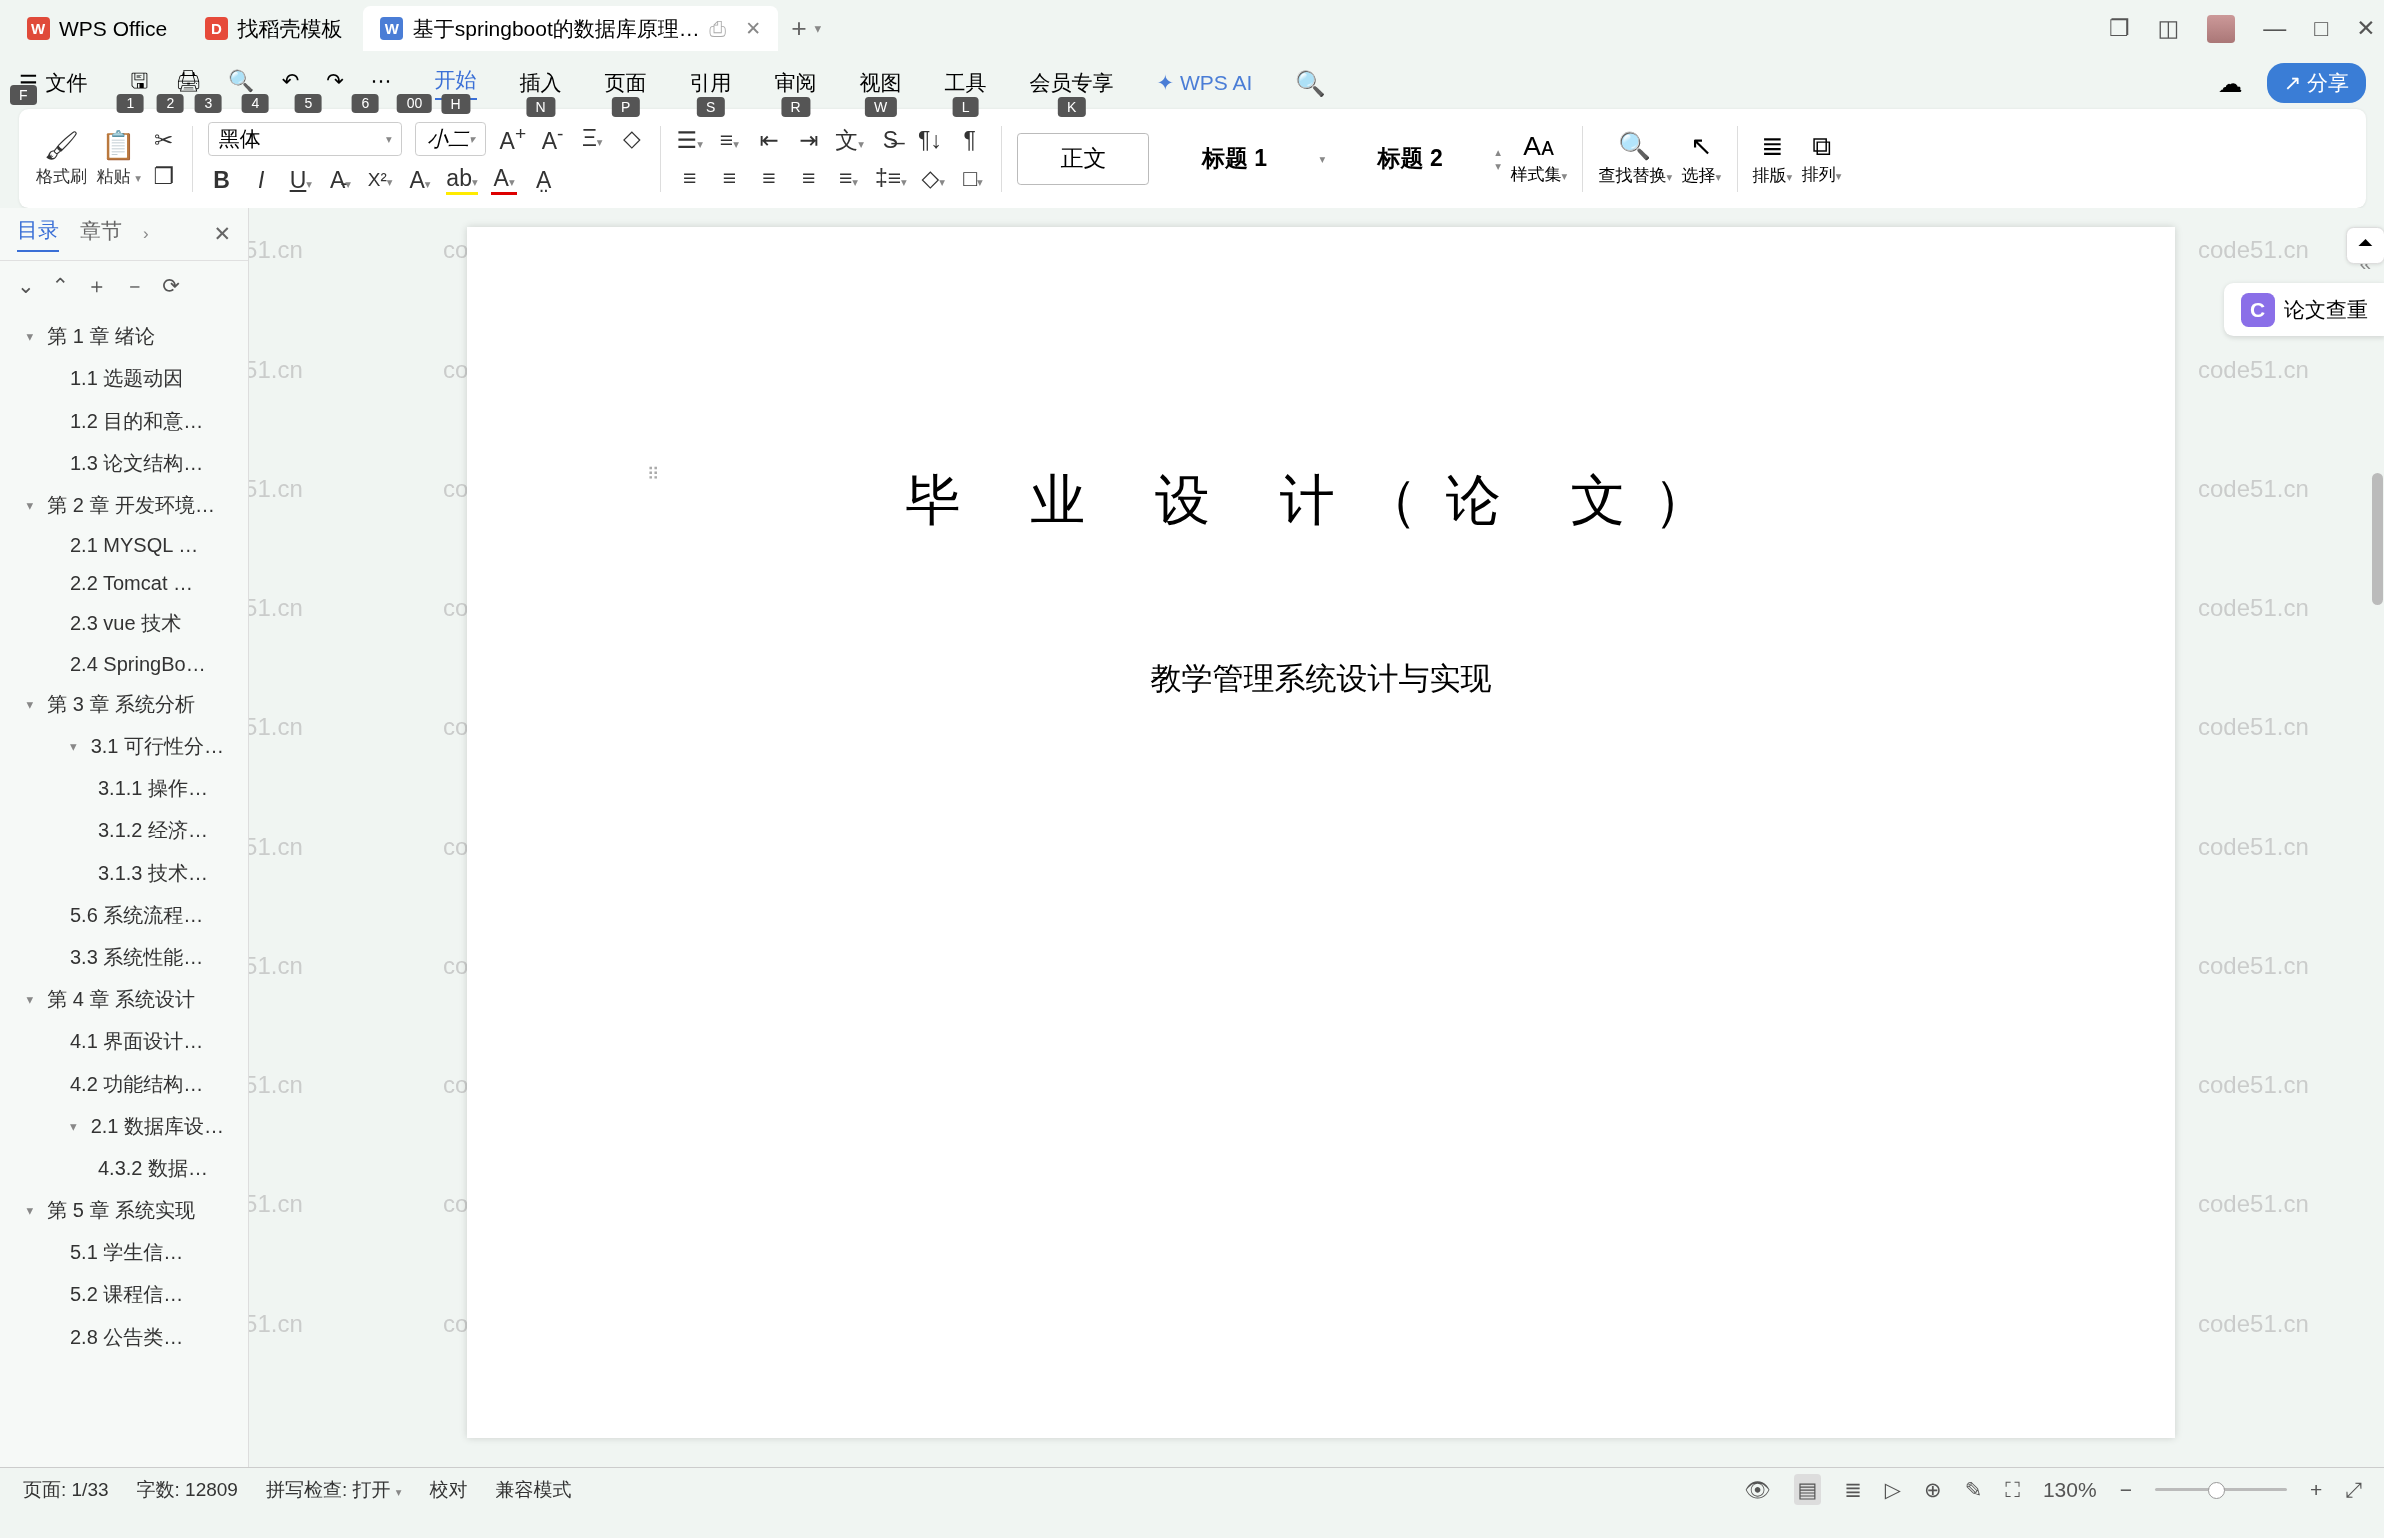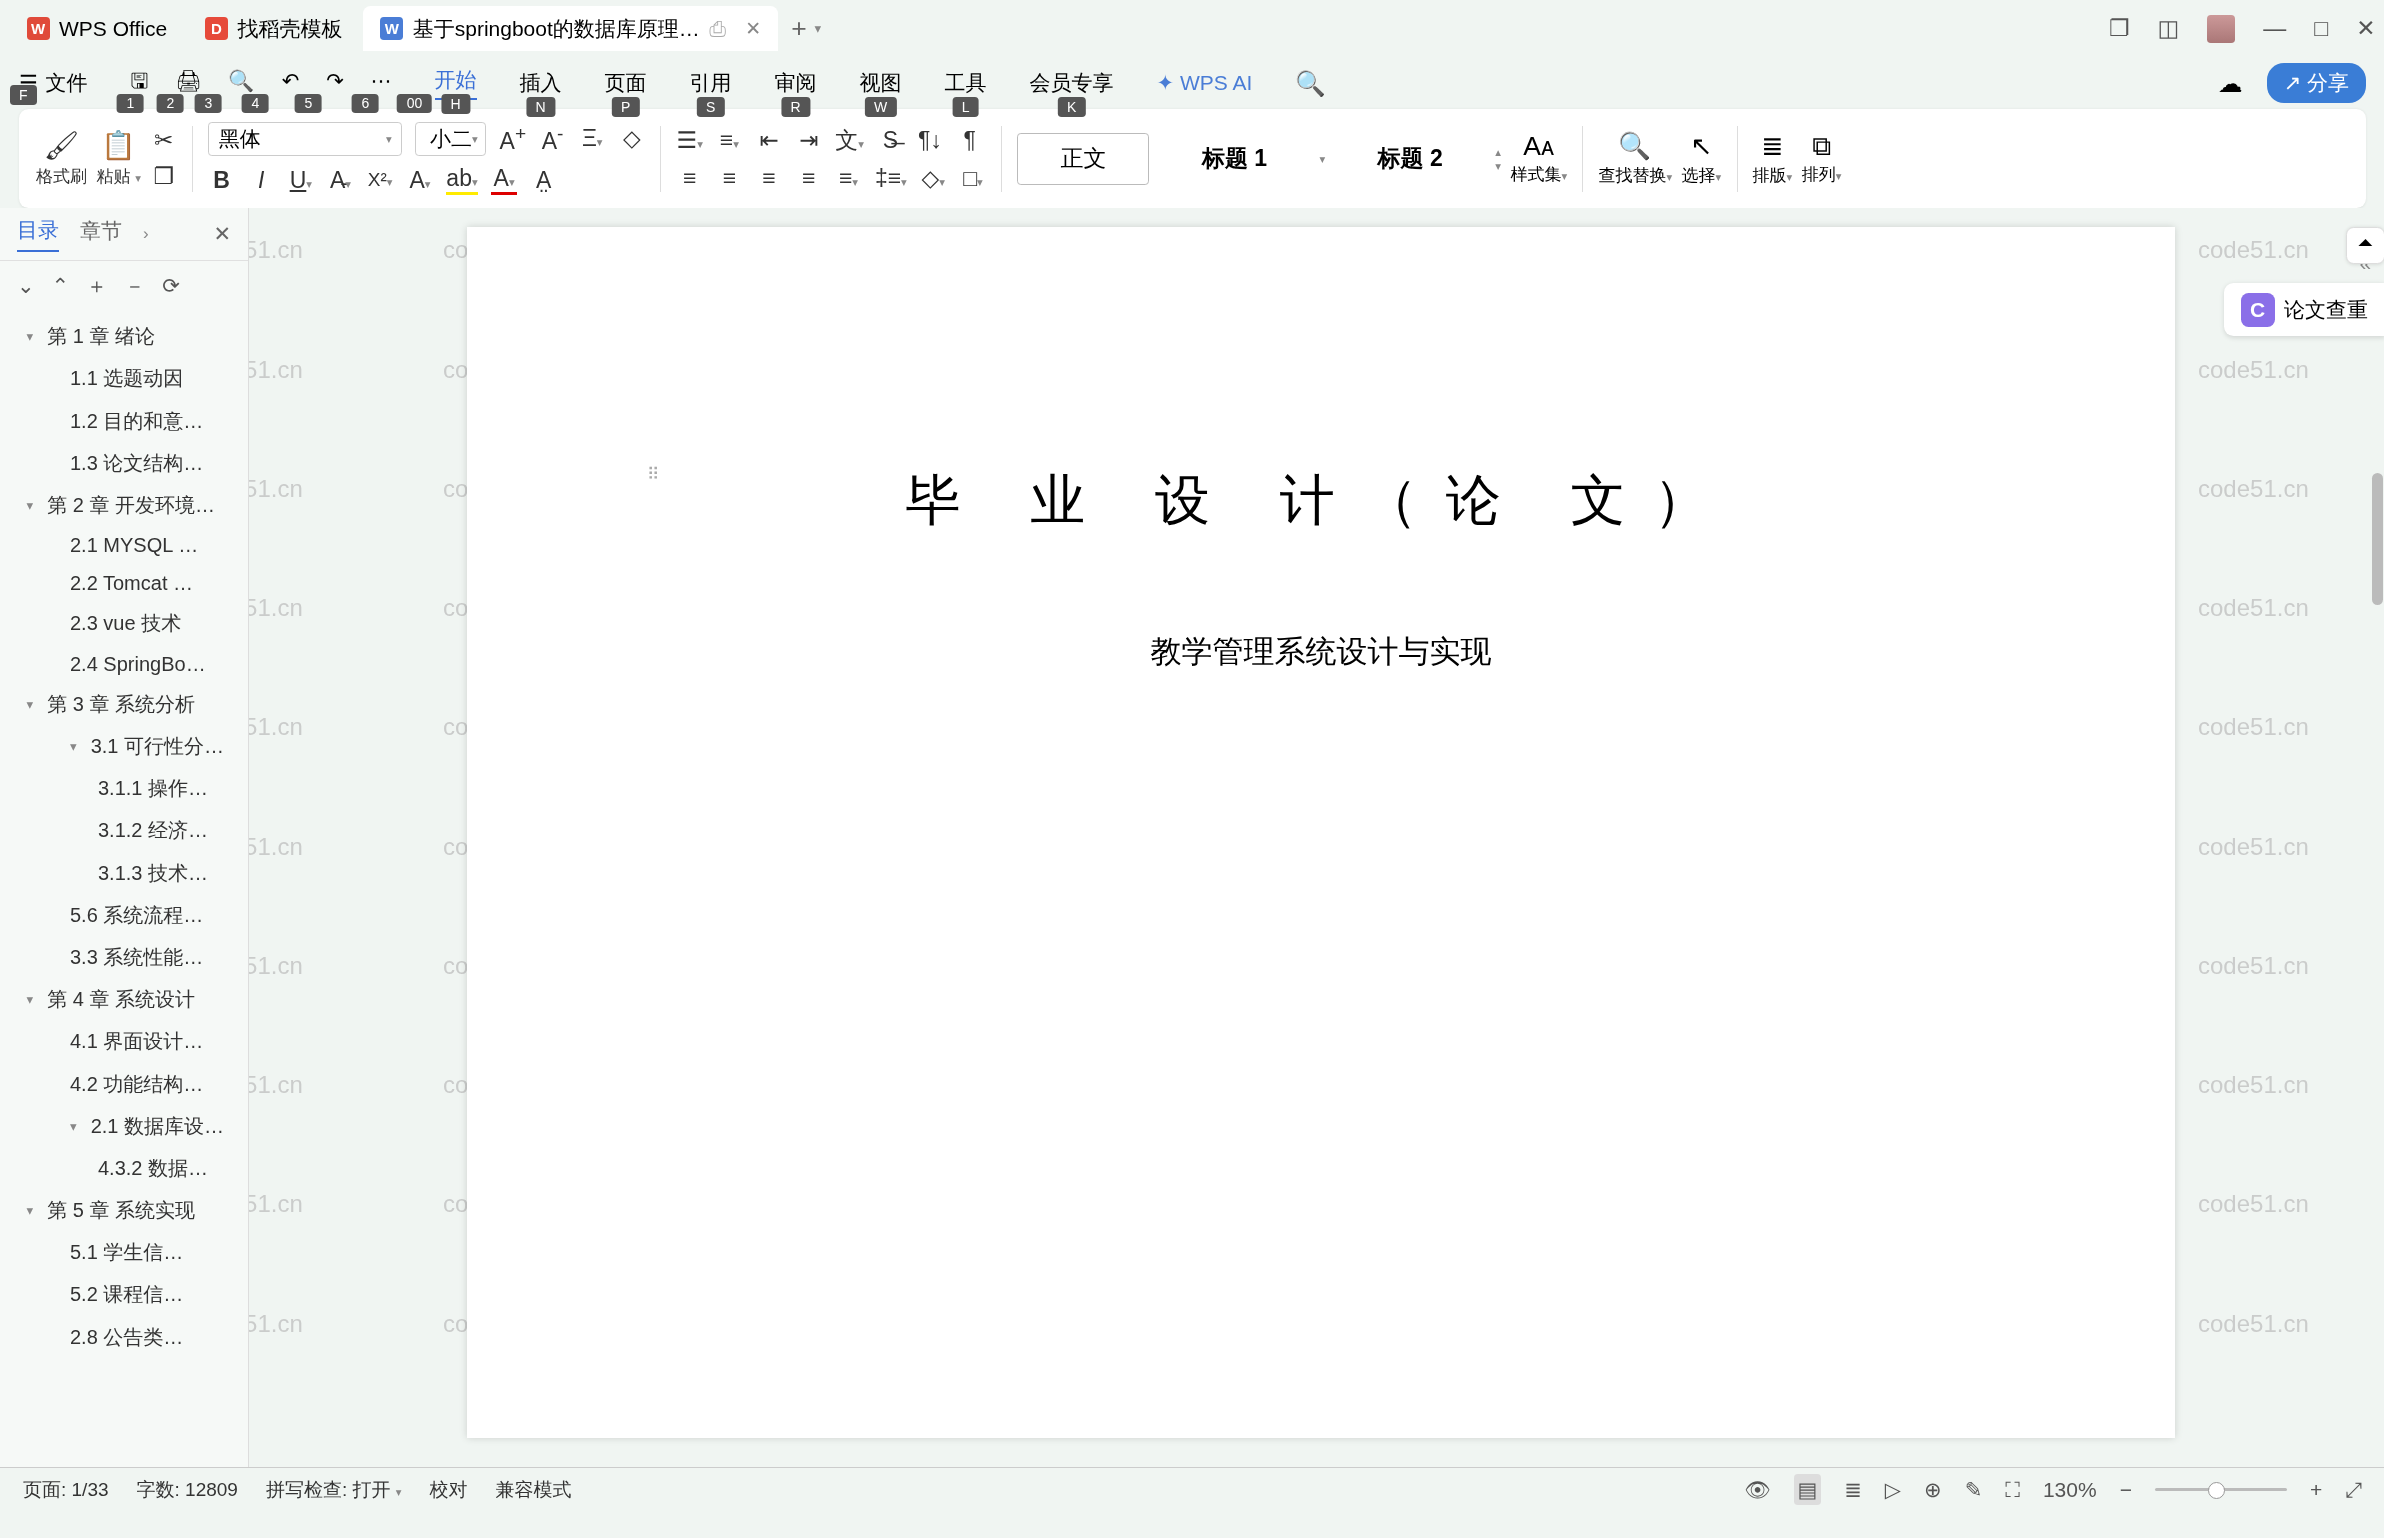--- a/index.html
+++ b/index.html
@@ -32,21 +32,21 @@
 .wps-ai { color: #4a7dd6; font-weight: 500; display:flex; align-items:center; gap:5.7px; }
 .share-btn { background: #3a7dd6; color: #fff; padding: 5.7px 17px; border-radius: 17px; display: flex; align-items: center; gap: 5.7px; }
 
 
 .toolbar { height: 99px; background: #fff; margin: 0 19px; border-radius: 9.5px; display: flex; align-items: center; padding: 0 17px; gap: 9.5px; box-shadow: 0 0.9px 2.8px rgba(0,0,0,0.08); }
 .tool-group { display: flex; flex-direction: column; align-items: center; gap: 3.8px; font-size: 17px; color: #333; }
 .tool-group .icon { font-size: 28px; color: #333; }
 .tool-two-row { display: flex; flex-direction: column; gap: 9.5px; }
 .tool-row { display: flex; align-items: center; gap: 13.2px; }
 .font-select { border: 0.9px solid #ccc; border-radius: 3.8px; padding: 3.8px 9.5px; min-width: 194px; display: flex; justify-content: space-between; align-items: center; height: 34px; background:#fff; }
-.size-select { border: 0.9px solid #ccc; border-radius: 3.8px; padding: 3.8px 7.6px; min-width: 71px; display: flex; justify-content: flex-end; align-items: center; height: 34px; background:#fff;}
+.size-select { border: 0.9px solid #ccc; border-radius: 3.8px; padding: 3.8px 7.6px; min-width: 71px; display: flex; justify-content: center; align-items: center; height: 34px; background:#fff;font-style:italic;}
 .tool-btn { color: #333; font-size: 23px; min-width: 26.5px; text-align: center; }
 .tool-btn.small { font-size: 19px; }
 .drop { font-size: 11.4px; color: #888; }
 .style-box { border: 0.9px solid #bbb; padding: 9.5px 28px; border-radius: 3.8px; font-size: 23px; min-width:132px; text-align:center; }
 .style-box.heading { border: none; font-weight: bold; }
 .tool-label-group { display: flex; flex-direction: column; align-items: center; font-size: 17px; gap: 1.9px; }
 .tool-label-group .ic { font-size: 26.5px; }
 .sep { width: 0.9px; height: 66px; background: #ddd; margin: 0 5.7px; }
 
 
@@ -67,21 +67,21 @@
 .lv1 { padding-left: 26.5px; }
 .lv2 { padding-left: 70px; }
 .lv3 { padding-left: 98px; }
 
 
 .doc-area { flex: 1; position: relative; overflow: hidden; background: #f0f5f2; }
 .watermark-layer { position: absolute; inset: 0; pointer-events: none; z-index: 1; }
 .watermark { position: absolute; color: #bbb; font-size: 24px; opacity: 0.7; }
 .page { position: absolute; left: 218px; top: 19px; width: 1708px; height: 1211px; background: #fff; box-shadow: 0 0 7.6px rgba(0,0,0,0.15); z-index: 2; padding-top: 237px; }
 .doc-red { color: #d32020; font-size: 36px; text-align: center; font-family: "SimSun", serif; margin-bottom: 151px; }
-.doc-title1 { font-size: 55px; font-family: "SimHei", "SimSun", serif; text-align: center; letter-spacing: 28px; font-weight:normal; margin-bottom: 93px; }
+.doc-title1 { font-size: 55px; font-family: "SimHei", "SimSun", serif; text-align: center; letter-spacing: 28px; font-weight:normal; margin-bottom: 120px; }
 .doc-title2 { font-size: 31px; font-family: "SimHei", "SimSun", serif; text-align: center; font-weight:normal; }
 .doc-handle { position: absolute; left: 180px; top: 237px; color: #aaa; font-size: 17px; }
 
 
 .right-float { position: absolute; right: 0; top: 19px; display: flex; flex-direction: column; align-items: flex-end; gap: 19px; z-index: 5; }
 .float-btn { background: #fff; border: 0.9px solid #ddd; border-radius: 7.6px; padding: 5.7px 11.4px; box-shadow: 0 0.9px 3.8px rgba(0,0,0,0.1); }
 .paper-check { background: #fff; display: flex; align-items: center; gap: 9.5px; padding: 9.5px 17px; border-radius: 9.5px 0 0 9.5px; box-shadow: 0 1.9px 5.7px rgba(0,0,0,0.12); }
 .paper-check .badge { width: 34px; height: 34px; background: #8a6fe8; border-radius: 7.6px; color: #fff; display: flex; align-items: center; justify-content: center; font-weight: bold; }
 
 

